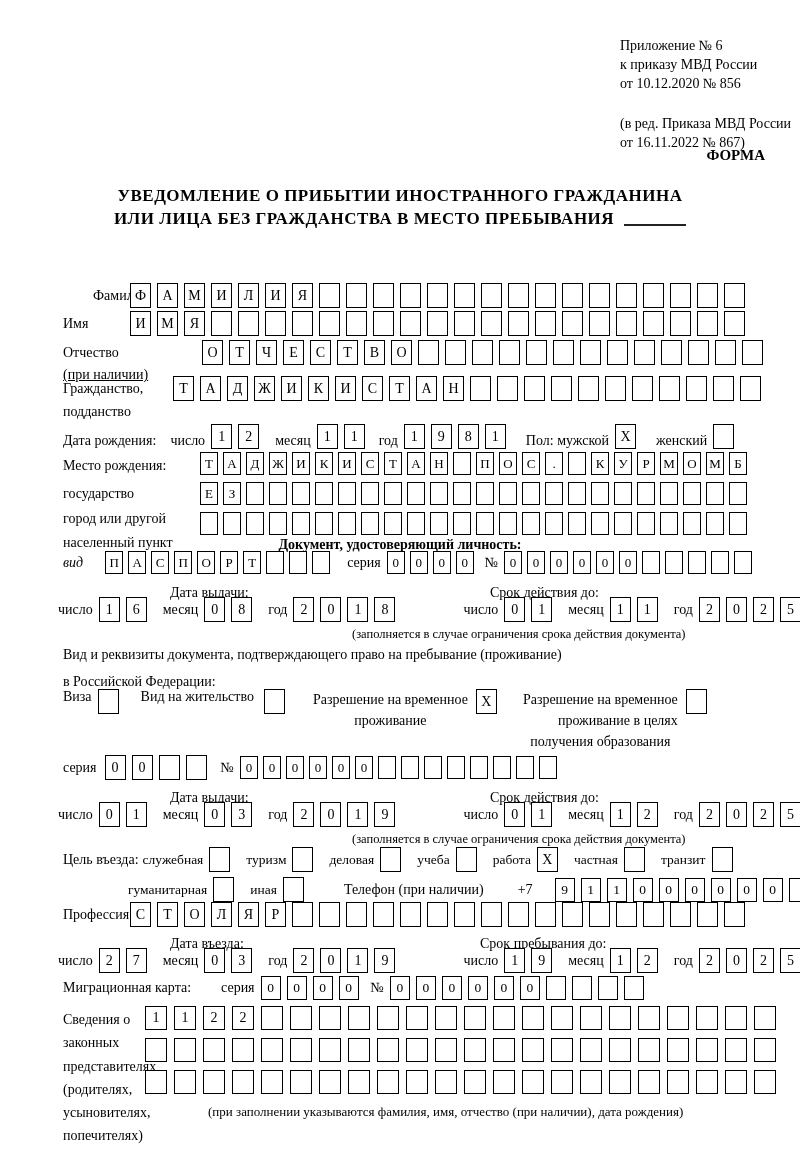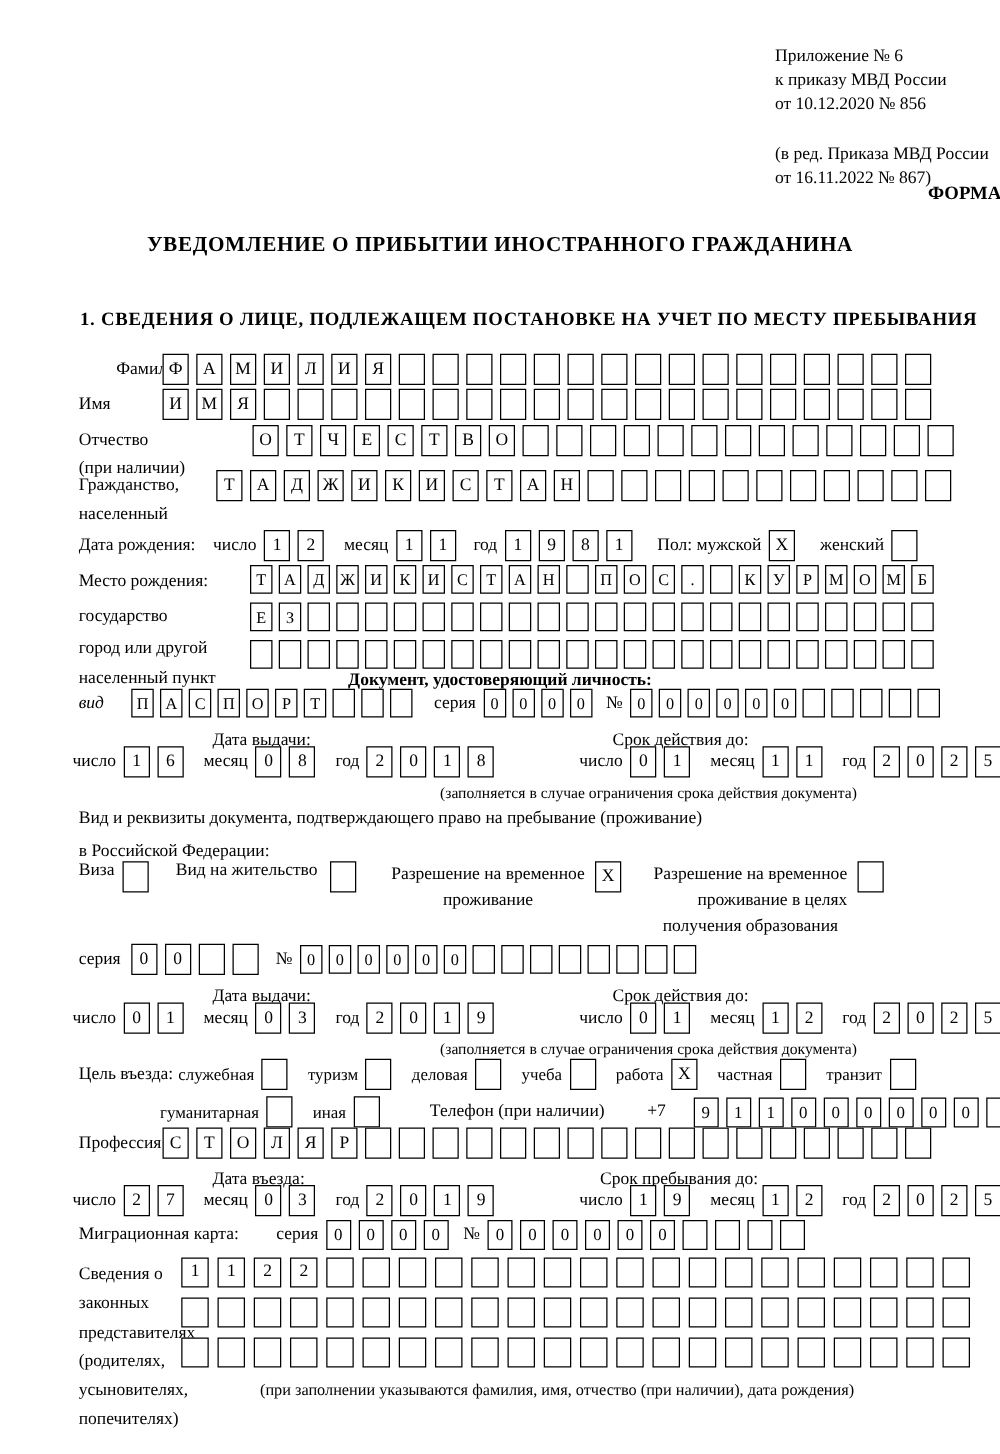--- a/index.html
+++ b/index.html
@@ -14,21 +14,21 @@
   .cell{flex:none;display:flex;align-items:center;justify-content:center;
         width:21px;height:25px;border:1.5px solid #000;margin-right:6px;
         box-sizing:border-box;font-size:14px;background:#fff;}
   .cells.sm .cell{width:18px;height:23px;margin-right:5px;font-size:13px;}
   .cells.md .cell{width:20px;height:24px;margin-right:6px;font-size:13.5px;}
   .cells.rep .cell{width:22px;height:24px;margin-right:7px;}
   .dategroup{display:flex;align-items:center;}
   .dategroup .cells{margin-right:10px;}
   .hdr{position:absolute;left:620px;top:36px;font-size:14px;line-height:19px;}
   .hdr .gap{margin-top:21px;}
-  .forma{position:absolute;left:656px;top:147px;width:145px;text-align:right;
+  .forma{position:absolute;left:620px;top:147px;width:145px;text-align:right;
          font-weight:bold;font-size:15px;}
   .title{position:absolute;left:0;top:184px;width:800px;text-align:center;
          font-weight:bold;font-size:17px;line-height:23px;letter-spacing:0.5px;}
   .uline{display:inline-block;width:62px;border-bottom:2px solid #222;
          margin-left:10px;transform:translateY(2px);}
   .sec{position:absolute;left:64px;top:248px;font-weight:bold;font-size:15px;
        letter-spacing:0.6px;white-space:nowrap;}
   .center-head{position:absolute;left:10px;top:537px;width:780px;text-align:center;
        font-weight:bold;font-size:14px;}
   .note{position:absolute;font-size:12.5px;white-space:nowrap;}
@@ -46,23 +46,23 @@
     <div>Приложение № 6</div>
     <div>к приказу МВД России</div>
     <div>от 10.12.2020 № 856</div>
     <div class="gap">(в ред. Приказа МВД России</div>
     <div>от 16.11.2022 № 867)</div>
   </div>
   <div class="forma">ФОРМА</div>
 
   <div class="title">
     <div>УВЕДОМЛЕНИЕ О ПРИБЫТИИ ИНОСТРАННОГО ГРАЖДАНИНА</div>
-  </div>
-
-  <div class="sec">1. СВЕДЕНИЯ О ЛИЦЕ, ПОДЛЕЖАЩЕМ ПОСТАНОВКЕ НА УЧЕТ ПО МЕСТУ ПРЕБЫВАНИЯ</div>
+    <div><span>ИЛИ ЛИЦА БЕЗ ГРАЖДАНСТВА В МЕСТО ПРЕБЫВАНИЯ</span><span class="uline"></span></div>
+  </div>
+
 
   <div class="lab" style="left:78px;top:288px;margin-left:15px;">Фамилия</div>
   <div class="cells abs" style="left:130px;top:283px;">
       <span class="cell">Ф</span>
       <span class="cell">А</span>
       <span class="cell">М</span>
       <span class="cell">И</span>
       <span class="cell">Л</span>
       <span class="cell">И</span>
       <span class="cell">Я</span>
@@ -105,21 +105,21 @@
       <span class="cell"></span>
       <span class="cell"></span>
       <span class="cell"></span>
       <span class="cell"></span>
       <span class="cell"></span>
       <span class="cell"></span>
       <span class="cell"></span>
     </div>
 
   <div class="lab" style="left:63px;top:345px;">Отчество</div>
-  <div class="lab" style="left:63px;top:367px;">(при наличии)</div>
+  <div class="lab" style="left:63px;top:367px;text-decoration:underline;">(при наличии)</div>
   <div class="cells abs" style="left:202px;top:340px;">
       <span class="cell">О</span>
       <span class="cell">Т</span>
       <span class="cell">Ч</span>
       <span class="cell">Е</span>
       <span class="cell">С</span>
       <span class="cell">Т</span>
       <span class="cell">В</span>
       <span class="cell">О</span>
       <span class="cell"></span>
@@ -131,21 +131,21 @@
       <span class="cell"></span>
       <span class="cell"></span>
       <span class="cell"></span>
       <span class="cell"></span>
       <span class="cell"></span>
       <span class="cell"></span>
       <span class="cell"></span>
     </div>
 
   <div class="lab" style="left:63px;top:381px;">Гражданство,</div>
-  <div class="lab" style="left:63px;top:404px;">населенный</div>
+  <div class="lab" style="left:63px;top:404px;">подданство</div>
   <div class="cells abs" style="left:173px;top:376px;">
       <span class="cell">Т</span>
       <span class="cell">А</span>
       <span class="cell">Д</span>
       <span class="cell">Ж</span>
       <span class="cell">И</span>
       <span class="cell">К</span>
       <span class="cell">И</span>
       <span class="cell">С</span>
       <span class="cell">Т</span>
@@ -157,21 +157,21 @@
       <span class="cell"></span>
       <span class="cell"></span>
       <span class="cell"></span>
       <span class="cell"></span>
       <span class="cell"></span>
       <span class="cell"></span>
       <span class="cell"></span>
       <span class="cell"></span>
     </div>
 
-  <div class="row" style="left:63px;top:424px;height:25px;">
+  <div class="row" style="left:63px;top:424px;height:25px;align-items:flex-end;">
     <span class="t" style="margin-right:14px;">Дата рождения:</span>
     <span class="t">число</span>
     <span class="cells">
         <span class="cell">1</span>
         <span class="cell">2</span>
       </span>
     <span class="t" style="margin-left:10px;">месяц</span>
     <span class="cells">
         <span class="cell">1</span>
         <span class="cell">1</span>

